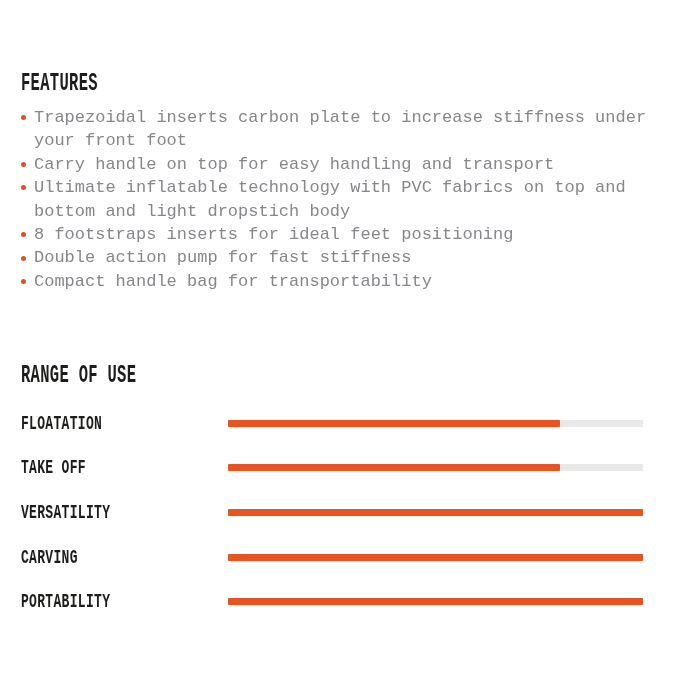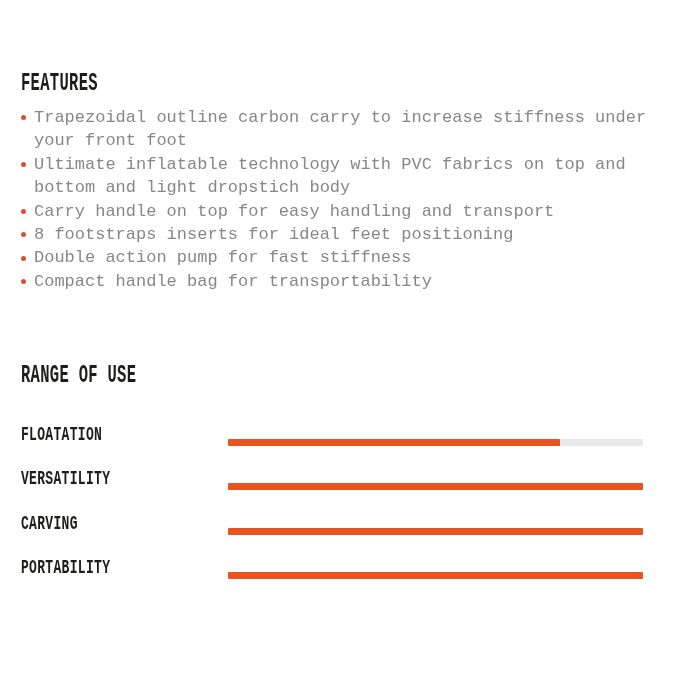--- a/index.html
+++ b/index.html
@@ -52,21 +52,21 @@
     background: var(--bullet_orange, #d65330);
   }
   #range-rows {
     position: absolute;
     left: 21px;
     top: 401px;
     width: 658px;
   }
   .range-row {
     display: flex;
-    align-items: flex-end;
+    align-items: center;
     height: 44.6px;
   }
   .range-label {
     width: 207px;
     flex: 0 0 207px;
     font-size: 21px;
     font-weight: bold;
     color: var(--heading_black, #1d1d1b);
     letter-spacing: 0.5px;
     transform: scaleX(0.62);
@@ -89,33 +89,39 @@
     border-radius: 1px;
   }
 </style>
 </head>
 <body>
 
 <div class="page">
   <h2 class="heading" id="features-title">FEATURES</h2>
 
   <ul class="features-list" id="features-list">
-      <li><span class="bullet"></span><span>Trapezoidal outline carbon carry to increase stiffness under your front foot</span></li>
+      <li><span class="bullet"></span><span>Trapezoidal inserts carbon plate to increase stiffness under your front foot</span></li>
+      <li><span class="bullet"></span><span>Carry handle on top for easy handling and transport</span></li>
       <li><span class="bullet"></span><span>Ultimate inflatable technology with PVC fabrics on top and bottom and light dropstich body</span></li>
-      <li><span class="bullet"></span><span>Carry handle on top for easy handling and transport</span></li>
       <li><span class="bullet"></span><span>8 footstraps inserts for ideal feet positioning</span></li>
       <li><span class="bullet"></span><span>Double action pump for fast stiffness</span></li>
       <li><span class="bullet"></span><span>Compact handle bag for transportability</span></li>
     </ul>
 
   <h2 class="heading" id="range-title">RANGE OF USE</h2>
 
   <div id="range-rows">
       <div class="range-row">
         <div class="range-label">FLOATATION</div>
+        <div class="range-track">
+          <div class="range-fill" style="width: 80%;"></div>
+        </div>
+      </div>
+      <div class="range-row">
+        <div class="range-label">TAKE OFF</div>
         <div class="range-track">
           <div class="range-fill" style="width: 80%;"></div>
         </div>
       </div>
       <div class="range-row">
         <div class="range-label">VERSATILITY</div>
         <div class="range-track">
           <div class="range-fill" style="width: 100%;"></div>
         </div>
       </div>

